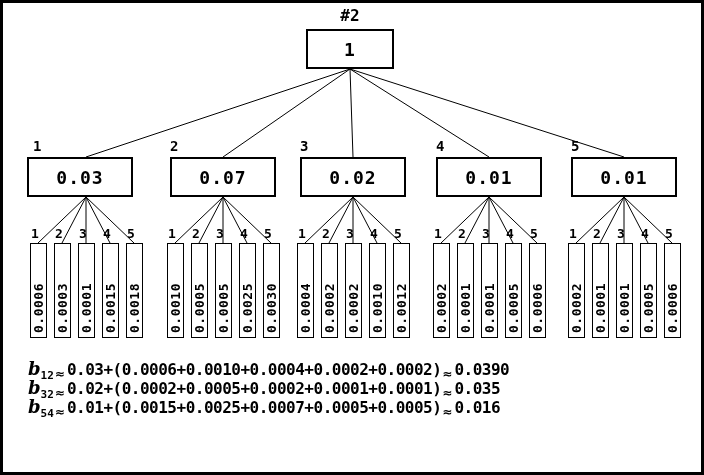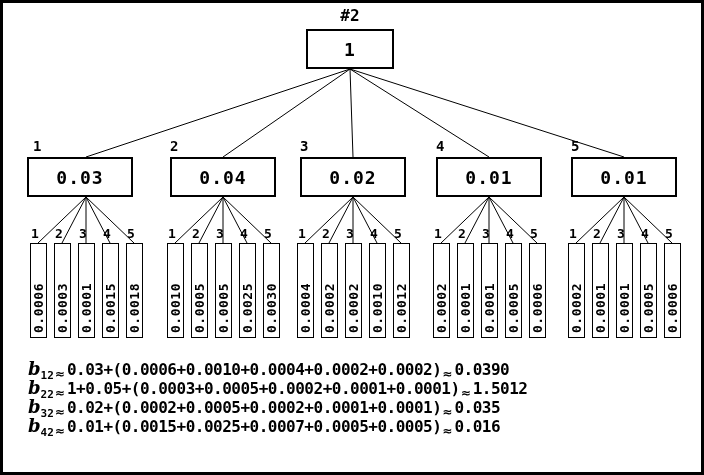--- a/index.html
+++ b/index.html
@@ -125,21 +125,21 @@
       <div class="tier-label leaf-label" style="left: 97px; top: 223px;">4</div>
       <div class="leaf" style="left: 98.5px;">
         <span class="leaf-value">0.0015</span>
       </div>
       <div class="tier-label leaf-label" style="left: 121px; top: 223px;">5</div>
       <div class="leaf" style="left: 122.5px;">
         <span class="leaf-value">0.0018</span>
       </div>
       <div class="tier-label" style="left: 167px; top: 136px;">2</div>
       <div class="node group-node" style="left: 167px;">
-        <span>0.04</span>
+        <span>0.07</span>
       </div>
       <div class="tier-label leaf-label" style="left: 162px; top: 223px;">1</div>
       <div class="leaf" style="left: 163.5px;">
         <span class="leaf-value">0.0010</span>
       </div>
       <div class="tier-label leaf-label" style="left: 186px; top: 223px;">2</div>
       <div class="leaf" style="left: 187.5px;">
         <span class="leaf-value">0.0005</span>
       </div>
       <div class="tier-label leaf-label" style="left: 210px; top: 223px;">3</div>
@@ -223,17 +223,16 @@
         <span class="leaf-value">0.0005</span>
       </div>
       <div class="tier-label leaf-label" style="left: 659px; top: 223px;">5</div>
       <div class="leaf" style="left: 660.5px;">
         <span class="leaf-value">0.0006</span>
       </div>
     </div>
 
   <div class="equations" id="equations">
       <div class="eq"><span class="eq-var">b</span><sub class="eq-sub">12</sub><span class="eq-approx">≈</span><span class="eq-body">0.03+(0.0006+0.0010+0.0004+0.0002+0.0002)</span><span class="eq-approx">≈</span><span class="eq-result">0.0390</span></div>
-      <div class="eq"><span class="eq-var">b</span><sub class="eq-sub">22</sub><span class="eq-approx">≈</span><span class="eq-body">1+0.05+(0.0003+0.0005+0.0002+0.0001+0.0001)</span><span class="eq-approx">≈</span><span class="eq-result">1.5012</span></div>
       <div class="eq"><span class="eq-var">b</span><sub class="eq-sub">32</sub><span class="eq-approx">≈</span><span class="eq-body">0.02+(0.0002+0.0005+0.0002+0.0001+0.0001)</span><span class="eq-approx">≈</span><span class="eq-result">0.035</span></div>
-      <div class="eq"><span class="eq-var">b</span><sub class="eq-sub">42</sub><span class="eq-approx">≈</span><span class="eq-body">0.01+(0.0015+0.0025+0.0007+0.0005+0.0005)</span><span class="eq-approx">≈</span><span class="eq-result">0.016</span></div>
+      <div class="eq"><span class="eq-var">b</span><sub class="eq-sub">54</sub><span class="eq-approx">≈</span><span class="eq-body">0.01+(0.0015+0.0025+0.0007+0.0005+0.0005)</span><span class="eq-approx">≈</span><span class="eq-result">0.016</span></div>
     </div>
 </div>
 
 </body></html>

